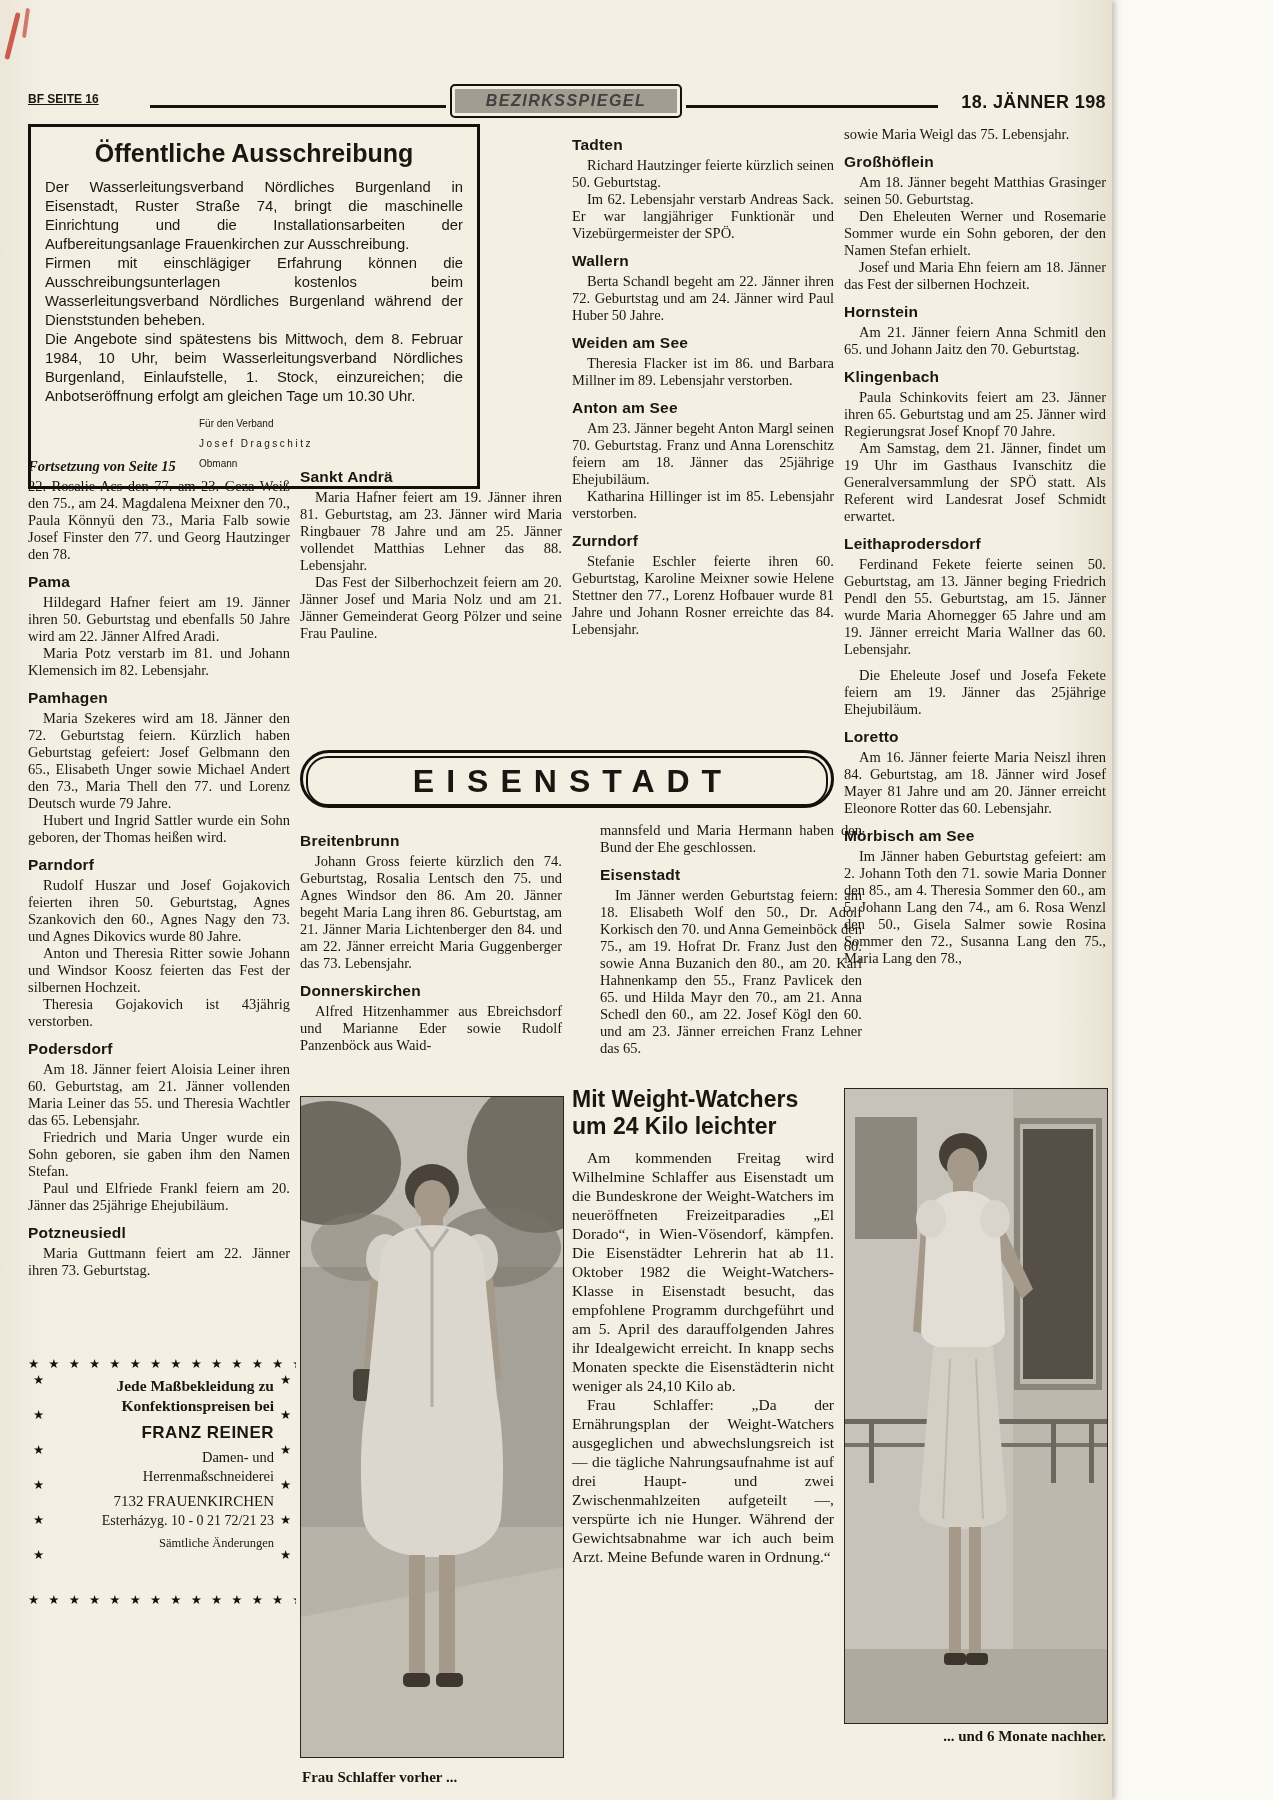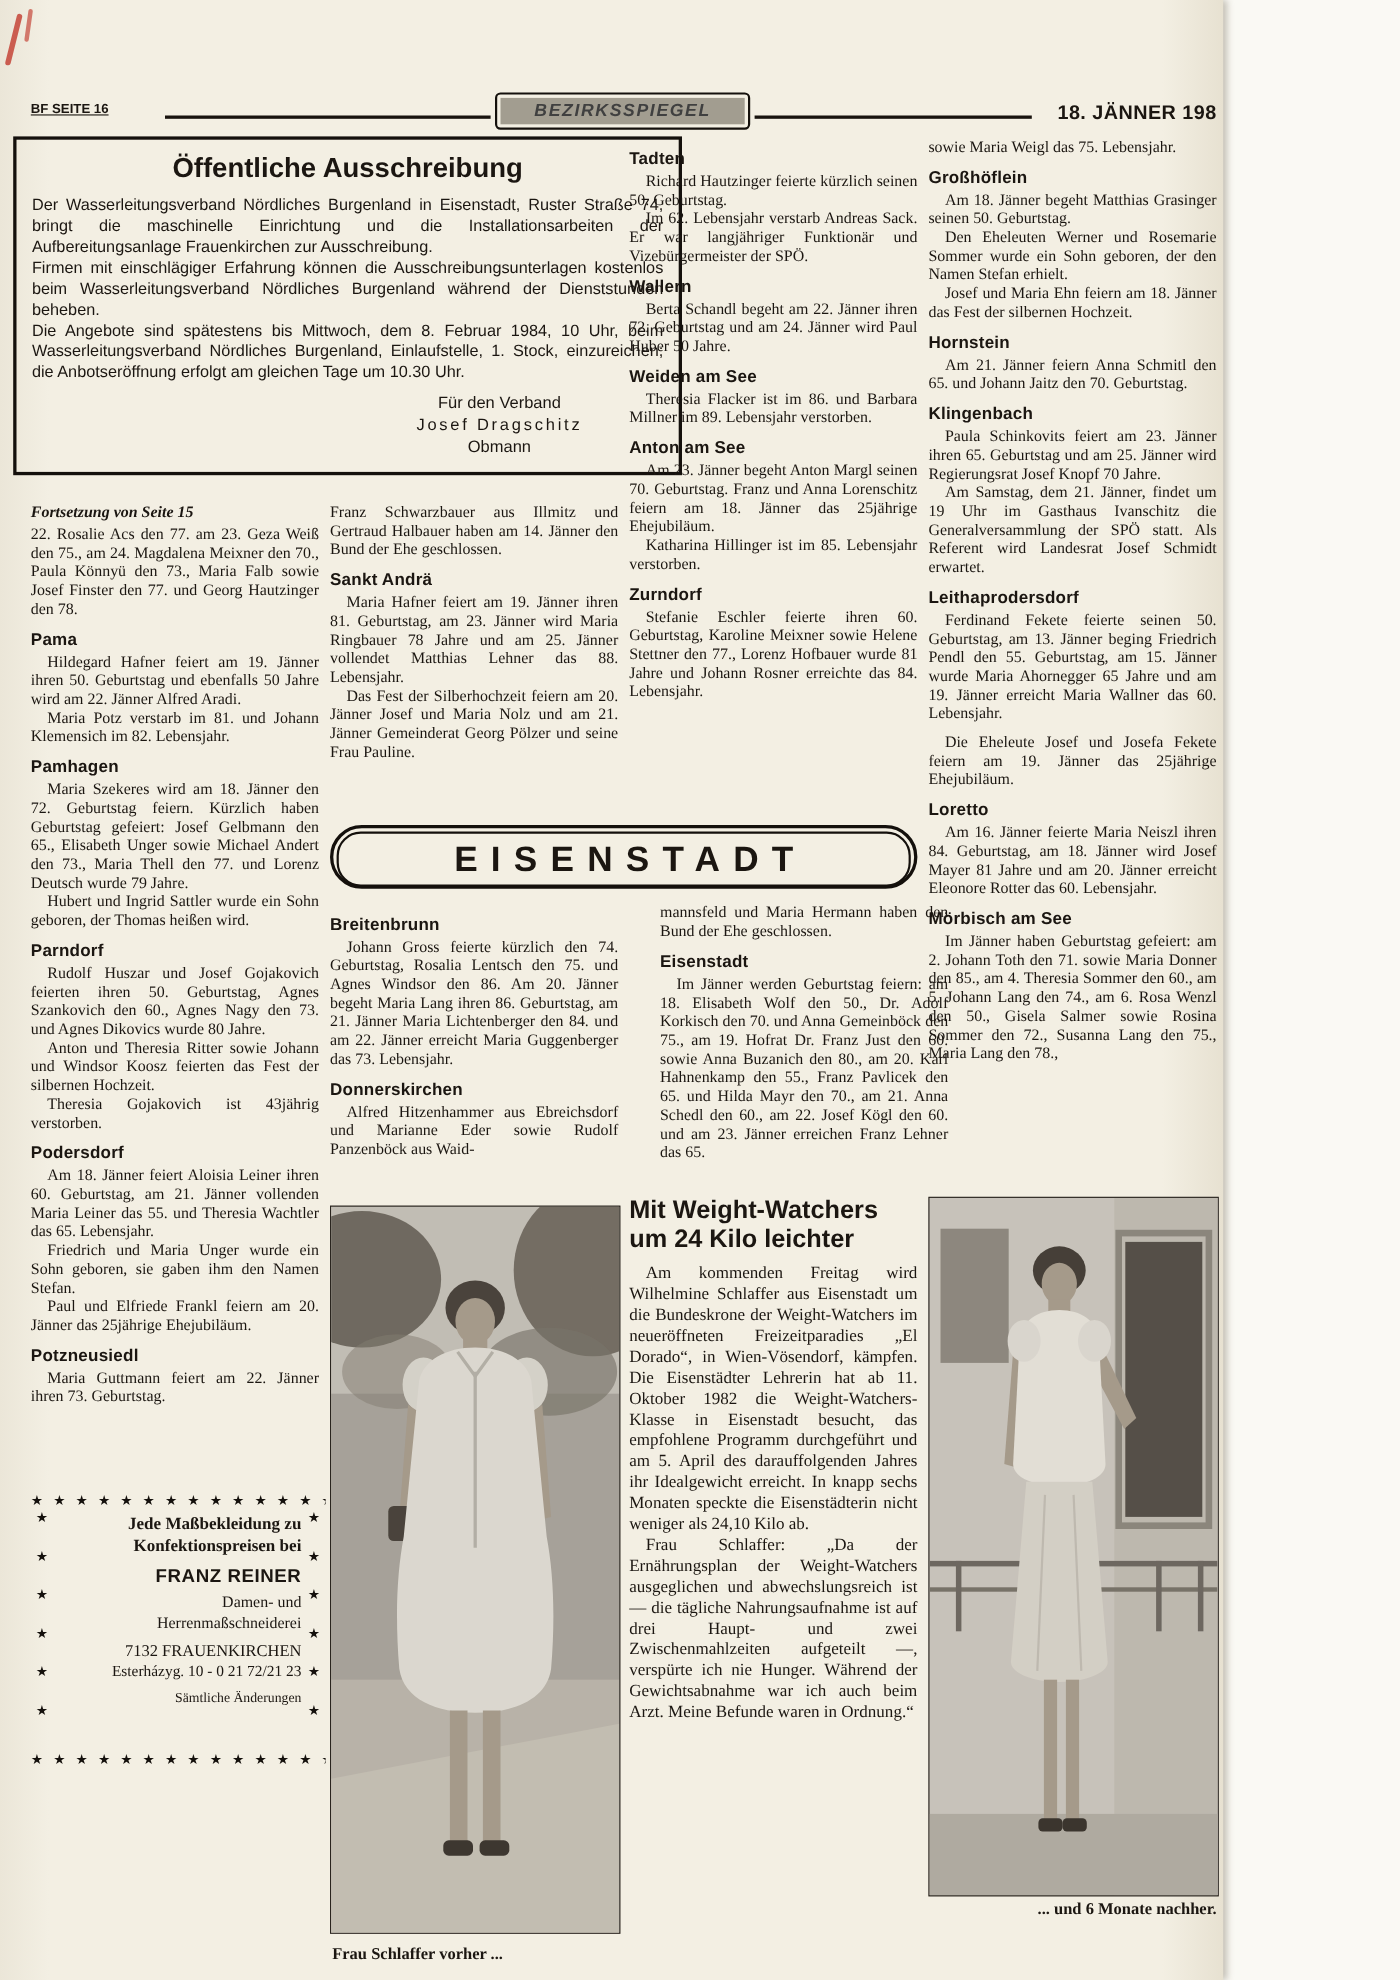--- a/index.html
+++ b/index.html
@@ -22,25 +22,25 @@
   #hdr-rule-right{left:686px;width:252px;}
   #masthead{position:absolute;left:450px;top:84px;width:232px;height:34px;border:2px solid #14100c;
             border-radius:5px;padding:3px;box-sizing:border-box;background:#f3efe3;}
   #masthead-inner{height:100%;background:#a29d90;display:flex;align-items:center;justify-content:center;
             font-family:"Liberation Sans",sans-serif;font-style:italic;font-weight:700;font-size:16px;
             letter-spacing:1.5px;color:#404040;}
   #hdr-right{position:absolute;left:940px;top:92px;width:166px;text-align:right;
             font-family:"Liberation Sans",sans-serif;font-weight:700;font-size:18px;letter-spacing:.4px;}
 
   
-  #tender-box{position:absolute;left:12px;top:124px;width:608px;box-sizing:border-box;
+  #tender-box{position:absolute;left:28px;top:124px;width:452px;box-sizing:border-box;
               border:3px solid #14100c;padding:10px 14px 12px;font-family:"Liberation Sans",sans-serif;}
   #tender-title{text-align:center;font-weight:700;font-size:25px;margin:2px 0 10px;}
   #tender-box p{font-size:14.8px;line-height:19px;text-align:justify;margin:0;hyphens:auto;}
-  .tender-sig{width:230px;margin:8px 34px 0 auto;text-align:center;font-size:15px;line-height:20px;}
+  .tender-sig{width:230px;margin:8px 34px 0 auto;text-align:left;font-size:10px;line-height:20px;}
   .sig-name{letter-spacing:2.5px;font-weight:400;}
 
   
   .col{position:absolute;width:262px;}
   #col1{left:28px;top:458px;} #col2a{left:300px;top:458px;} #col2b{left:300px;top:822px;}
   #col3a{left:572px;top:126px;} #col3b{left:600px;top:822px;} #col4{left:844px;top:126px;}
   .body-text p{margin:0;font-size:14.5px;line-height:17px;text-align:justify;hyphens:auto;}
   .body-text p.ind{text-indent:15px;}
   .gap-top{margin-top:9px !important;}
   .sec-head{font-family:"Liberation Sans",sans-serif;font-weight:700;font-size:15.5px;line-height:18px;
@@ -130,21 +130,20 @@
     <p class="ind">Theresia Gojakovich ist 43jährig verstorben.</p>
     <div class="sec-head">Podersdorf</div>
     <p class="ind">Am 18. Jänner feiert Aloisia Leiner ihren 60. Geburtstag, am 21. Jänner vollenden Maria Leiner das 55. und Theresia Wachtler das 65. Lebensjahr.</p>
     <p class="ind">Friedrich und Maria Unger wurde ein Sohn geboren, sie gaben ihm den Namen Stefan.</p>
     <p class="ind">Paul und Elfriede Frankl feiern am 20. Jänner das 25jährige Ehejubiläum.</p>
     <div class="sec-head">Potzneusiedl</div>
     <p class="ind">Maria Guttmann feiert am 22. Jänner ihren 73. Geburtstag.</p>
   </div>
 
   <div class="col body-text" id="col2a">
-    <p>Franz Schwarzbauer aus Illmitz und Gertraud Halbauer haben am 14. Jänner den Bund der Ehe geschlossen.</p>
     <div class="sec-head">Sankt Andrä</div>
     <p class="ind">Maria Hafner feiert am 19. Jänner ihren 81. Geburtstag, am 23. Jänner wird Maria Ringbauer 78 Jahre und am 25. Jänner vollendet Matthias Lehner das 88. Lebensjahr.</p>
     <p class="ind">Das Fest der Silberhochzeit feiern am 20. Jänner Josef und Maria Nolz und am 21. Jänner Gemeinderat Georg Pölzer und seine Frau Pauline.</p>
   </div>
 
   <div id="eisenstadt-banner">
     <div id="eisenstadt-inner">EISENSTADT</div>
   </div>
 
   <div class="col body-text" id="col2b">

